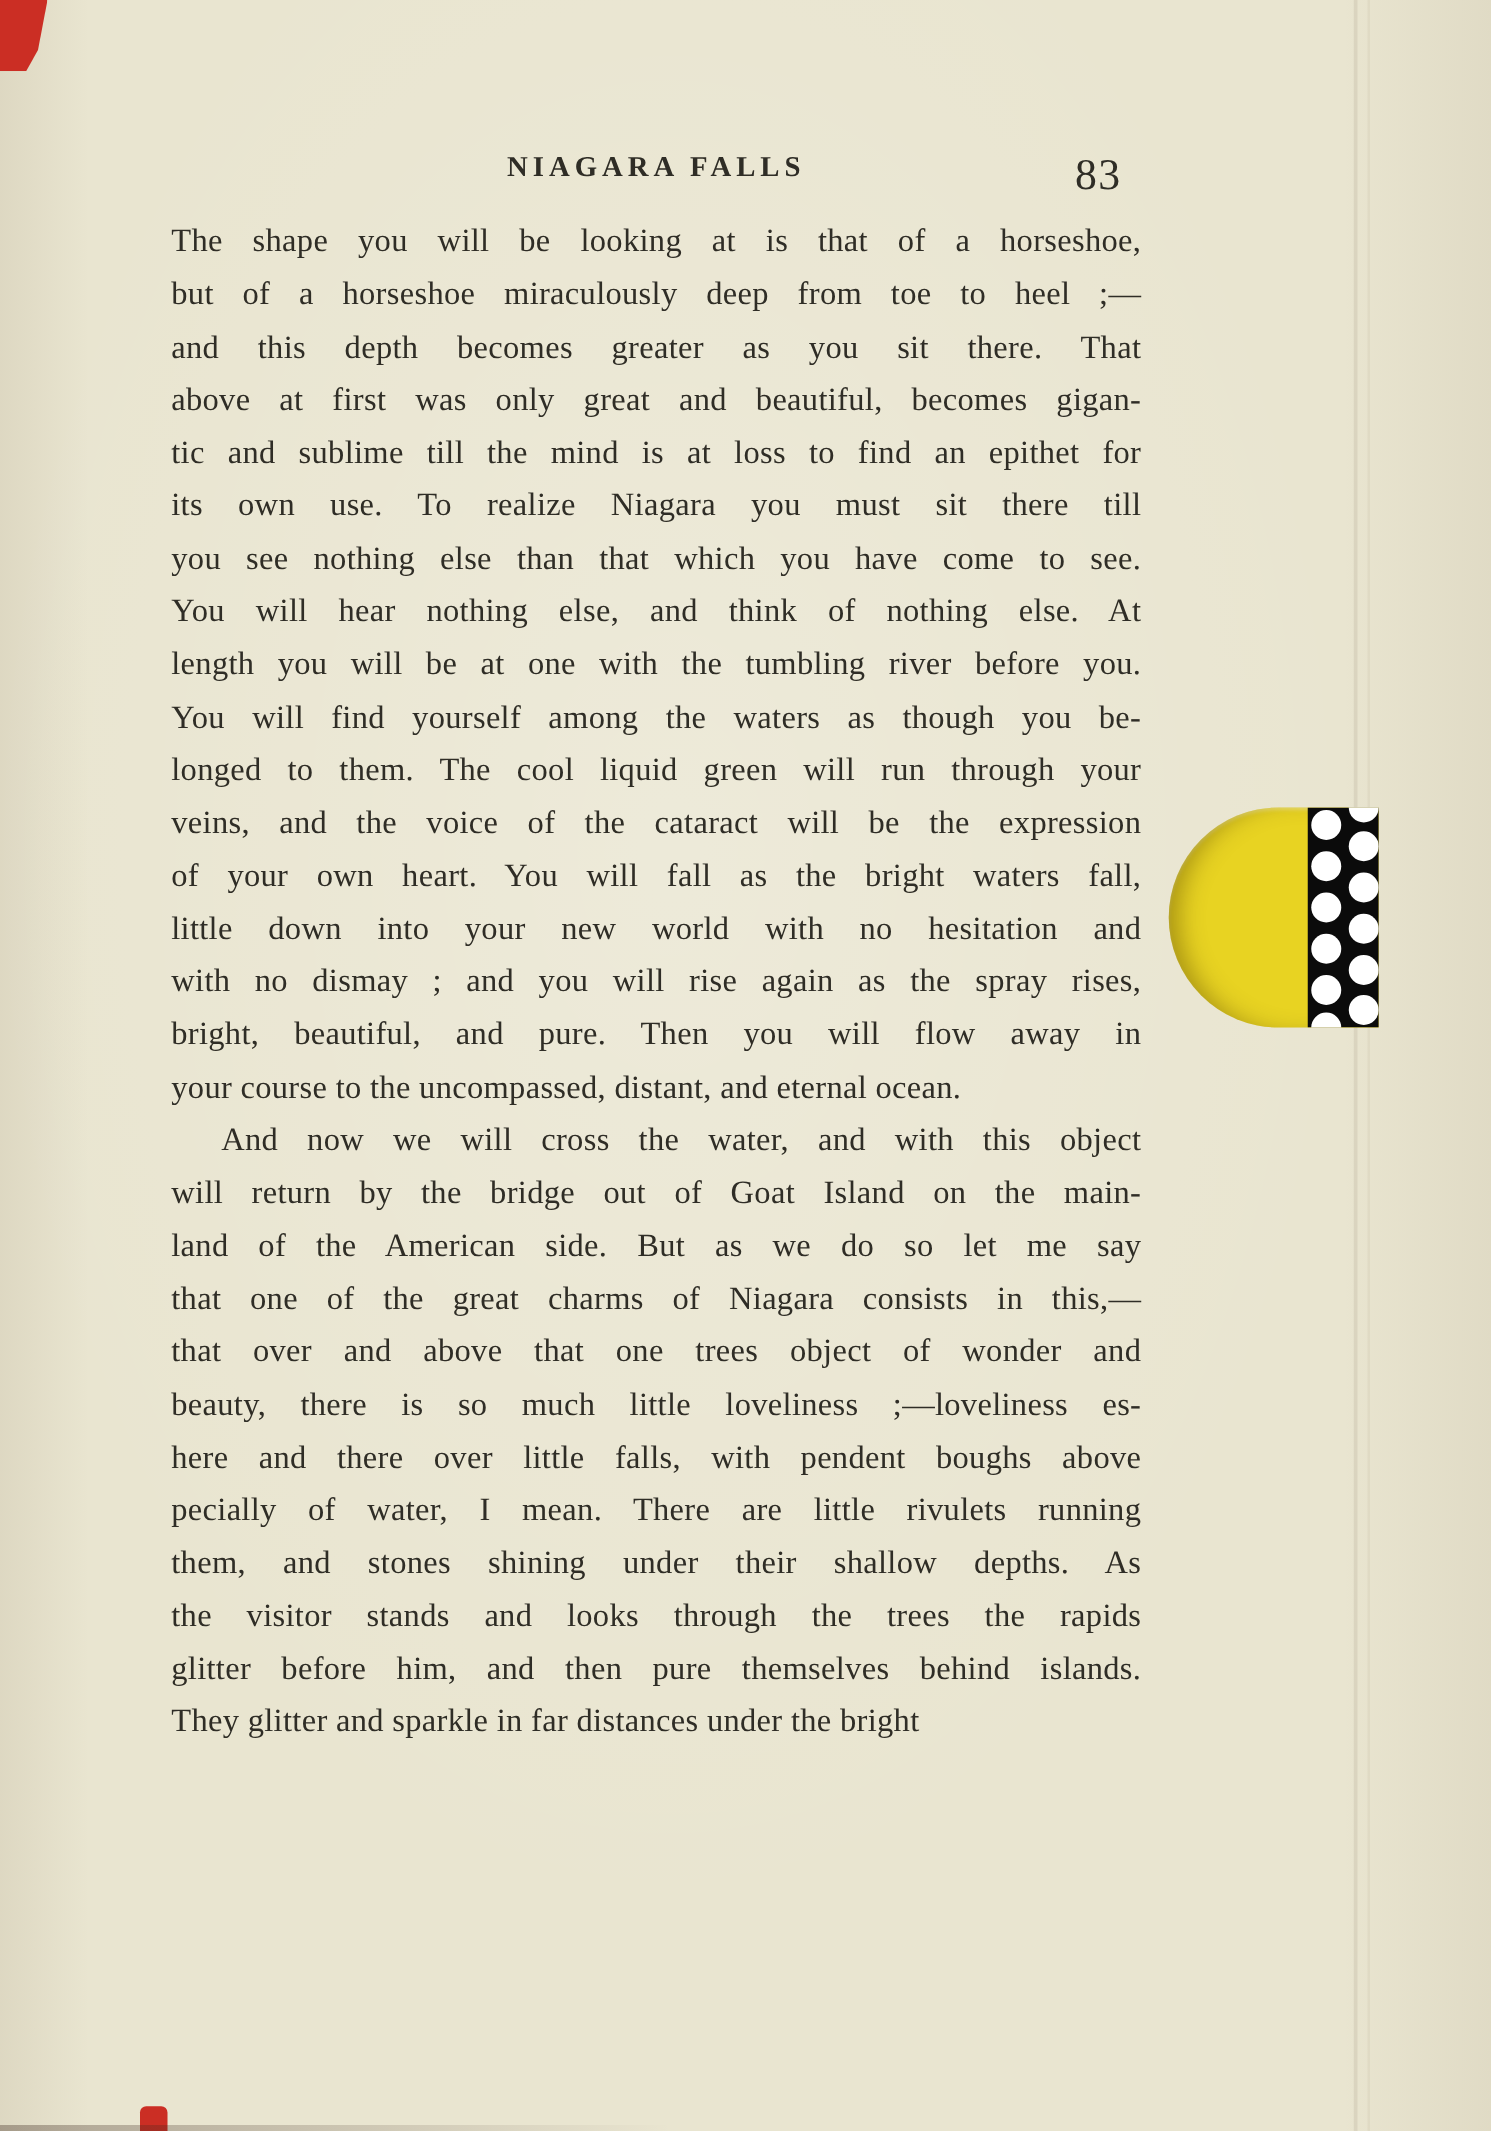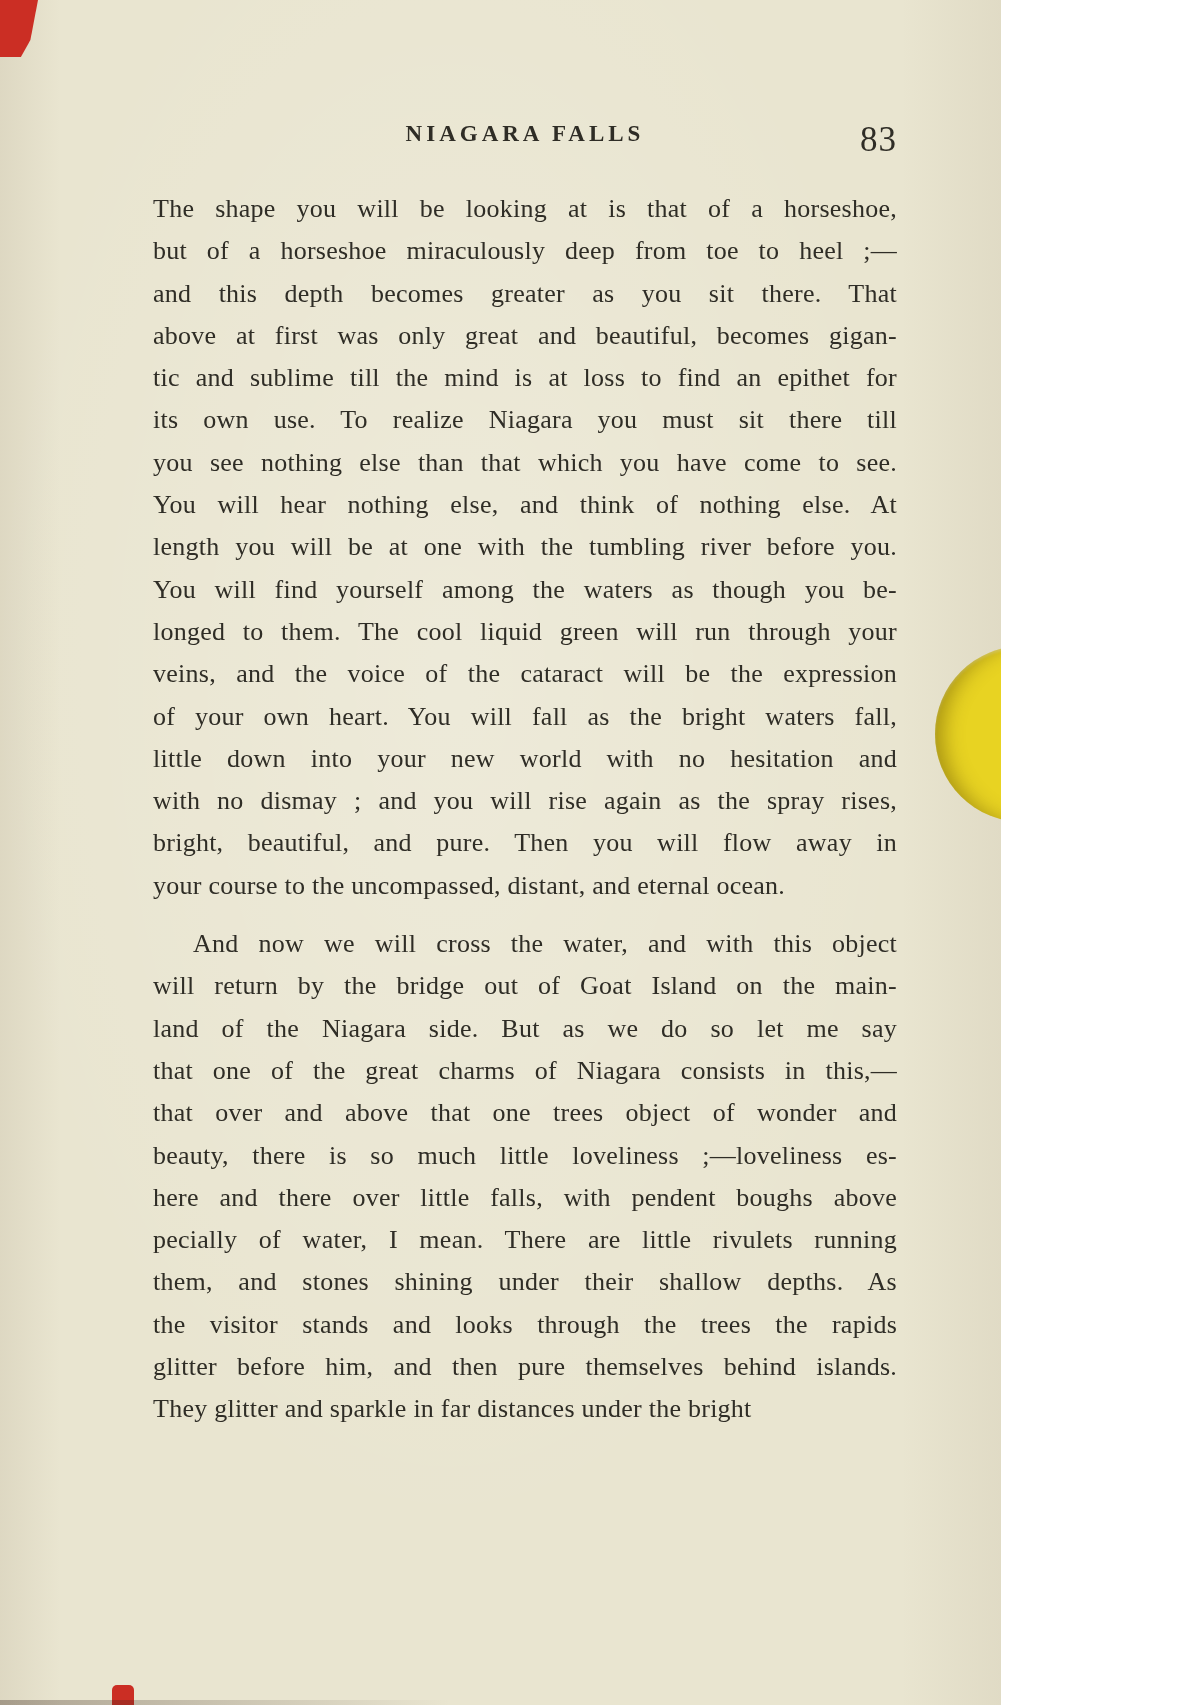--- a/index.html
+++ b/index.html
@@ -6,21 +6,21 @@
     --paper: #e9e5d0;
     --ink: #2f2d26;
     --tab-yellow: #e8d322;
     --dot-panel: #0b0b0b;
     --dot-color: #ffffff;
     --mark-red: #cb2e24;
   }
   html, body { margin: 0; padding: 0; }
   .page {
     position: relative;
-    width: 1001px;
+    width: 1193px;
     height: 1705px;
     background:
       radial-gradient(ellipse at 45% 40%, rgba(255,255,255,0.20), rgba(255,255,255,0) 60%),
       linear-gradient(to right, rgba(120,100,70,0.10), rgba(120,100,70,0) 6%, rgba(120,100,70,0) 90%, rgba(120,100,70,0.08)),
       var(--paper);
     overflow: hidden;
     font-family: "Liberation Serif", "DejaVu Serif", serif;
     color: var(--ink);
   }
   .running-title {
@@ -42,21 +42,21 @@
   }
   .text-block {
     position: absolute;
     top: 172px;
     left: 137px;
     width: 776px;
     font-size: 26px;
     line-height: 42.3px;
     letter-spacing: 0.25px;
   }
-  .paragraph { margin: 16px; }
+  .paragraph { margin: 0; }
   .line {
     text-align: justify;
     text-align-last: justify;
     white-space: nowrap;
     overflow: visible;
   }
   .line.last { text-align-last: left; }
   .line.indent { padding-left: 40px; }
   
   .page-edge-line {
@@ -133,21 +133,21 @@
         <div class="line">veins, and the voice of the cataract will be the expression</div>
         <div class="line">of your own heart.  You will fall as the bright waters fall,</div>
         <div class="line">little down into your new world with no hesitation and</div>
         <div class="line">with no dismay ; and you will rise again as the spray rises,</div>
         <div class="line">bright, beautiful, and pure.  Then you will flow away in</div>
         <div class="line last">your course to the uncompassed, distant, and eternal ocean.</div>
       </div>
       <div class="paragraph">
         <div class="line indent">And now we will cross the water, and with this object</div>
         <div class="line">will return by the bridge out of Goat Island on the main-</div>
-        <div class="line">land of the Niagara side.  But as we do so let me say</div>
+        <div class="line">land of the American side.  But as we do so let me say</div>
         <div class="line">that one of the great charms of Niagara consists in this,—</div>
         <div class="line">that over and above that one trees object of wonder and</div>
         <div class="line">beauty, there is so much little loveliness ;—loveliness es-</div>
         <div class="line">here and there over little falls, with pendent boughs above</div>
         <div class="line">pecially of water, I mean.  There are little rivulets running</div>
         <div class="line">them, and stones shining under their shallow depths.  As</div>
         <div class="line">the visitor stands and looks through the trees the rapids</div>
         <div class="line">glitter before him, and then pure themselves behind islands.</div>
         <div class="line last">They glitter and sparkle in far distances under the bright</div>
       </div>

